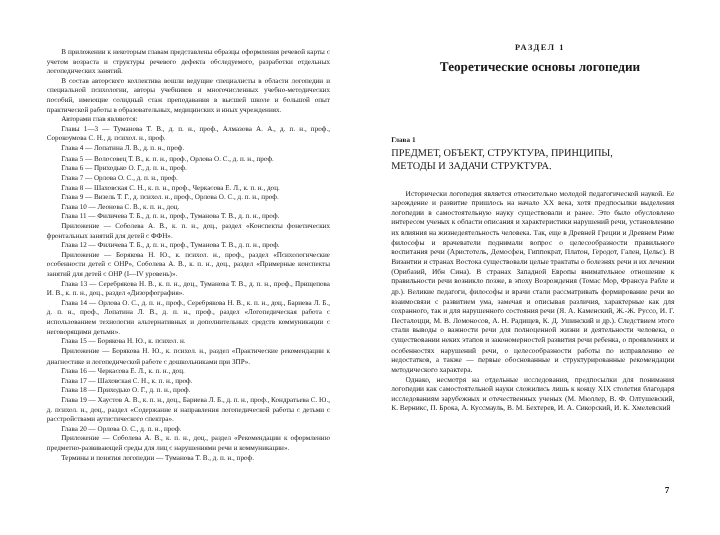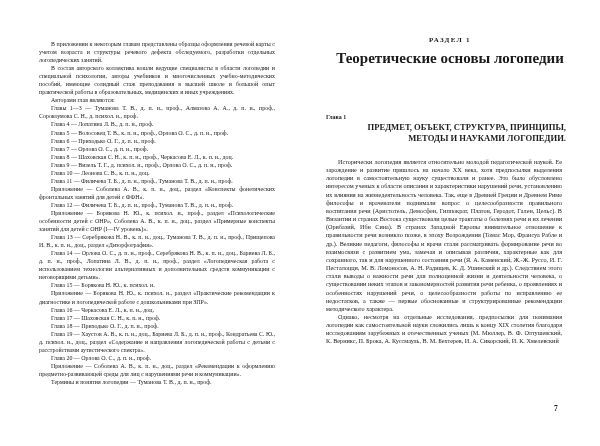--- a/index.html
+++ b/index.html
@@ -7,24 +7,24 @@
          font-family: "Liberation Serif", "DejaVu Serif", serif; color: #1a1a1a; }
   .page { position: absolute; top: 0; height: 446px; }
   .left-page { left: 0; width: 300px; }
   .right-page { left: 300px; width: 300px; }
   .left-text { position: absolute; left: 39px; top: 40px; width: 236px;
                font-size: 5.95px; line-height: 8.05px; text-align: justify; }
   .left-text p { margin: 0; text-indent: 12px; }
   .section-label { position: absolute; top: 36px; left: 0; width: 300px; text-align: center;
                    font-size: 7px; font-weight: bold; letter-spacing: 1.3px; }
   .section-title { position: absolute; top: 50px; left: 0; width: 300px; text-align: center;
-                   font-size: 15px; font-weight: bold; }
+                   font-size: 11px; font-weight: bold; }
   .chapter-label { position: absolute; top: 114px; left: 26px; font-size: 6px; font-weight: bold; }
   .chapter-title { position: absolute; top: 122px; left: 26px; width: 240px;
-                   font-size: 8.6px; line-height: 11px; font-weight: bold; text-align: right; }
+                   font-size: 8.6px; line-height: 11px; font-weight: normal; }
   .right-text { position: absolute; left: 26px; top: 158px; width: 236px;
                 font-size: 6.2px; line-height: 8.15px; text-align: justify; }
   .right-text p { margin: 0; text-indent: 12px; }
   .page-number { position: absolute; top: 404px; left: 254px; font-size: 7.5px; font-weight: bold; }
 </style>
 </head>
 <body>
 
 <div class="page left-page">
   <div class="left-text">
@@ -56,20 +56,20 @@
     <p>Термины и понятия логопедии — Туманова Т. В., д. п. н., проф.</p>
   </div>
 </div>
 
 <div class="page right-page">
   <div class="section-label">РАЗДЕЛ 1</div>
   <div class="section-title">Теоретические основы логопедии</div>
   <div class="chapter-label">Глава 1</div>
   <div class="chapter-title">
     <div>ПРЕДМЕТ, ОБЪЕКТ, СТРУКТУРА, ПРИНЦИПЫ,</div>
-    <div>МЕТОДЫ И НАУКАМИ ЛОГОПЕДИИ.</div>
+    <div>МЕТОДЫ И ЗАДАЧИ СТРУКТУРА.</div>
   </div>
   <div class="right-text">
     <p>Исторически логопедия является относительно молодой педагогической наукой. Ее зарождение и развитие пришлось на начало XX века, хотя предпосылки выделения логопедии в самостоятельную науку существовали и ранее. Это было обусловлено интересом ученых к области описания и характеристики нарушений речи, установлению их влияния на жизнедеятельность человека. Так, еще в Древней Греции и Древнем Риме философы и врачеватели поднимали вопрос о целесообразности правильного воспитания речи (Аристотель, Демосфен, Гиппократ, Платон, Геродот, Гален, Цельс). В Византии и странах Востока существовали целые трактаты о болезнях речи и их лечении (Орибазий, Ибн Сина). В странах Западной Европы внимательное отношение к правильности речи возникло позже, в эпоху Возрождения (Томас Мор, Франсуа Рабле и др.). Великие педагоги, философы и врачи стали рассматривать формирование речи во взаимосвязи с развитием ума, замечая и описывая различия, характерные как для сохранного, так и для нарушенного состояния речи (Я. А. Каменский, Ж.-Ж. Руссо, И. Г. Песталоцци, М. В. Ломоносов, А. Н. Радищев, К. Д. Ушинский и др.). Следствием этого стали выводы о важности речи для полноценной жизни и деятельности человека, о существовании неких этапов и закономерностей развития речи ребенка, о проявлениях и особенностях нарушений речи, о целесообразности работы по исправлению ее недостатков, а также — первые обоснованные и структурированные рекомендации методического характера.</p>
     <p>Однако, несмотря на отдельные исследования, предпосылки для понимания логопедии как самостоятельной науки сложились лишь к концу XIX столетия благодаря исследованиям зарубежных и отечественных ученых (М. Мюллер, В. Ф. Олтушевский, К. Верникс, П. Брока, А. Куссмауль, В. М. Бехтерев, И. А. Сикорский, И. К. Хмелевский</p>
   </div>
   <div class="page-number">7</div>
 </div>
 
 </body></html>

